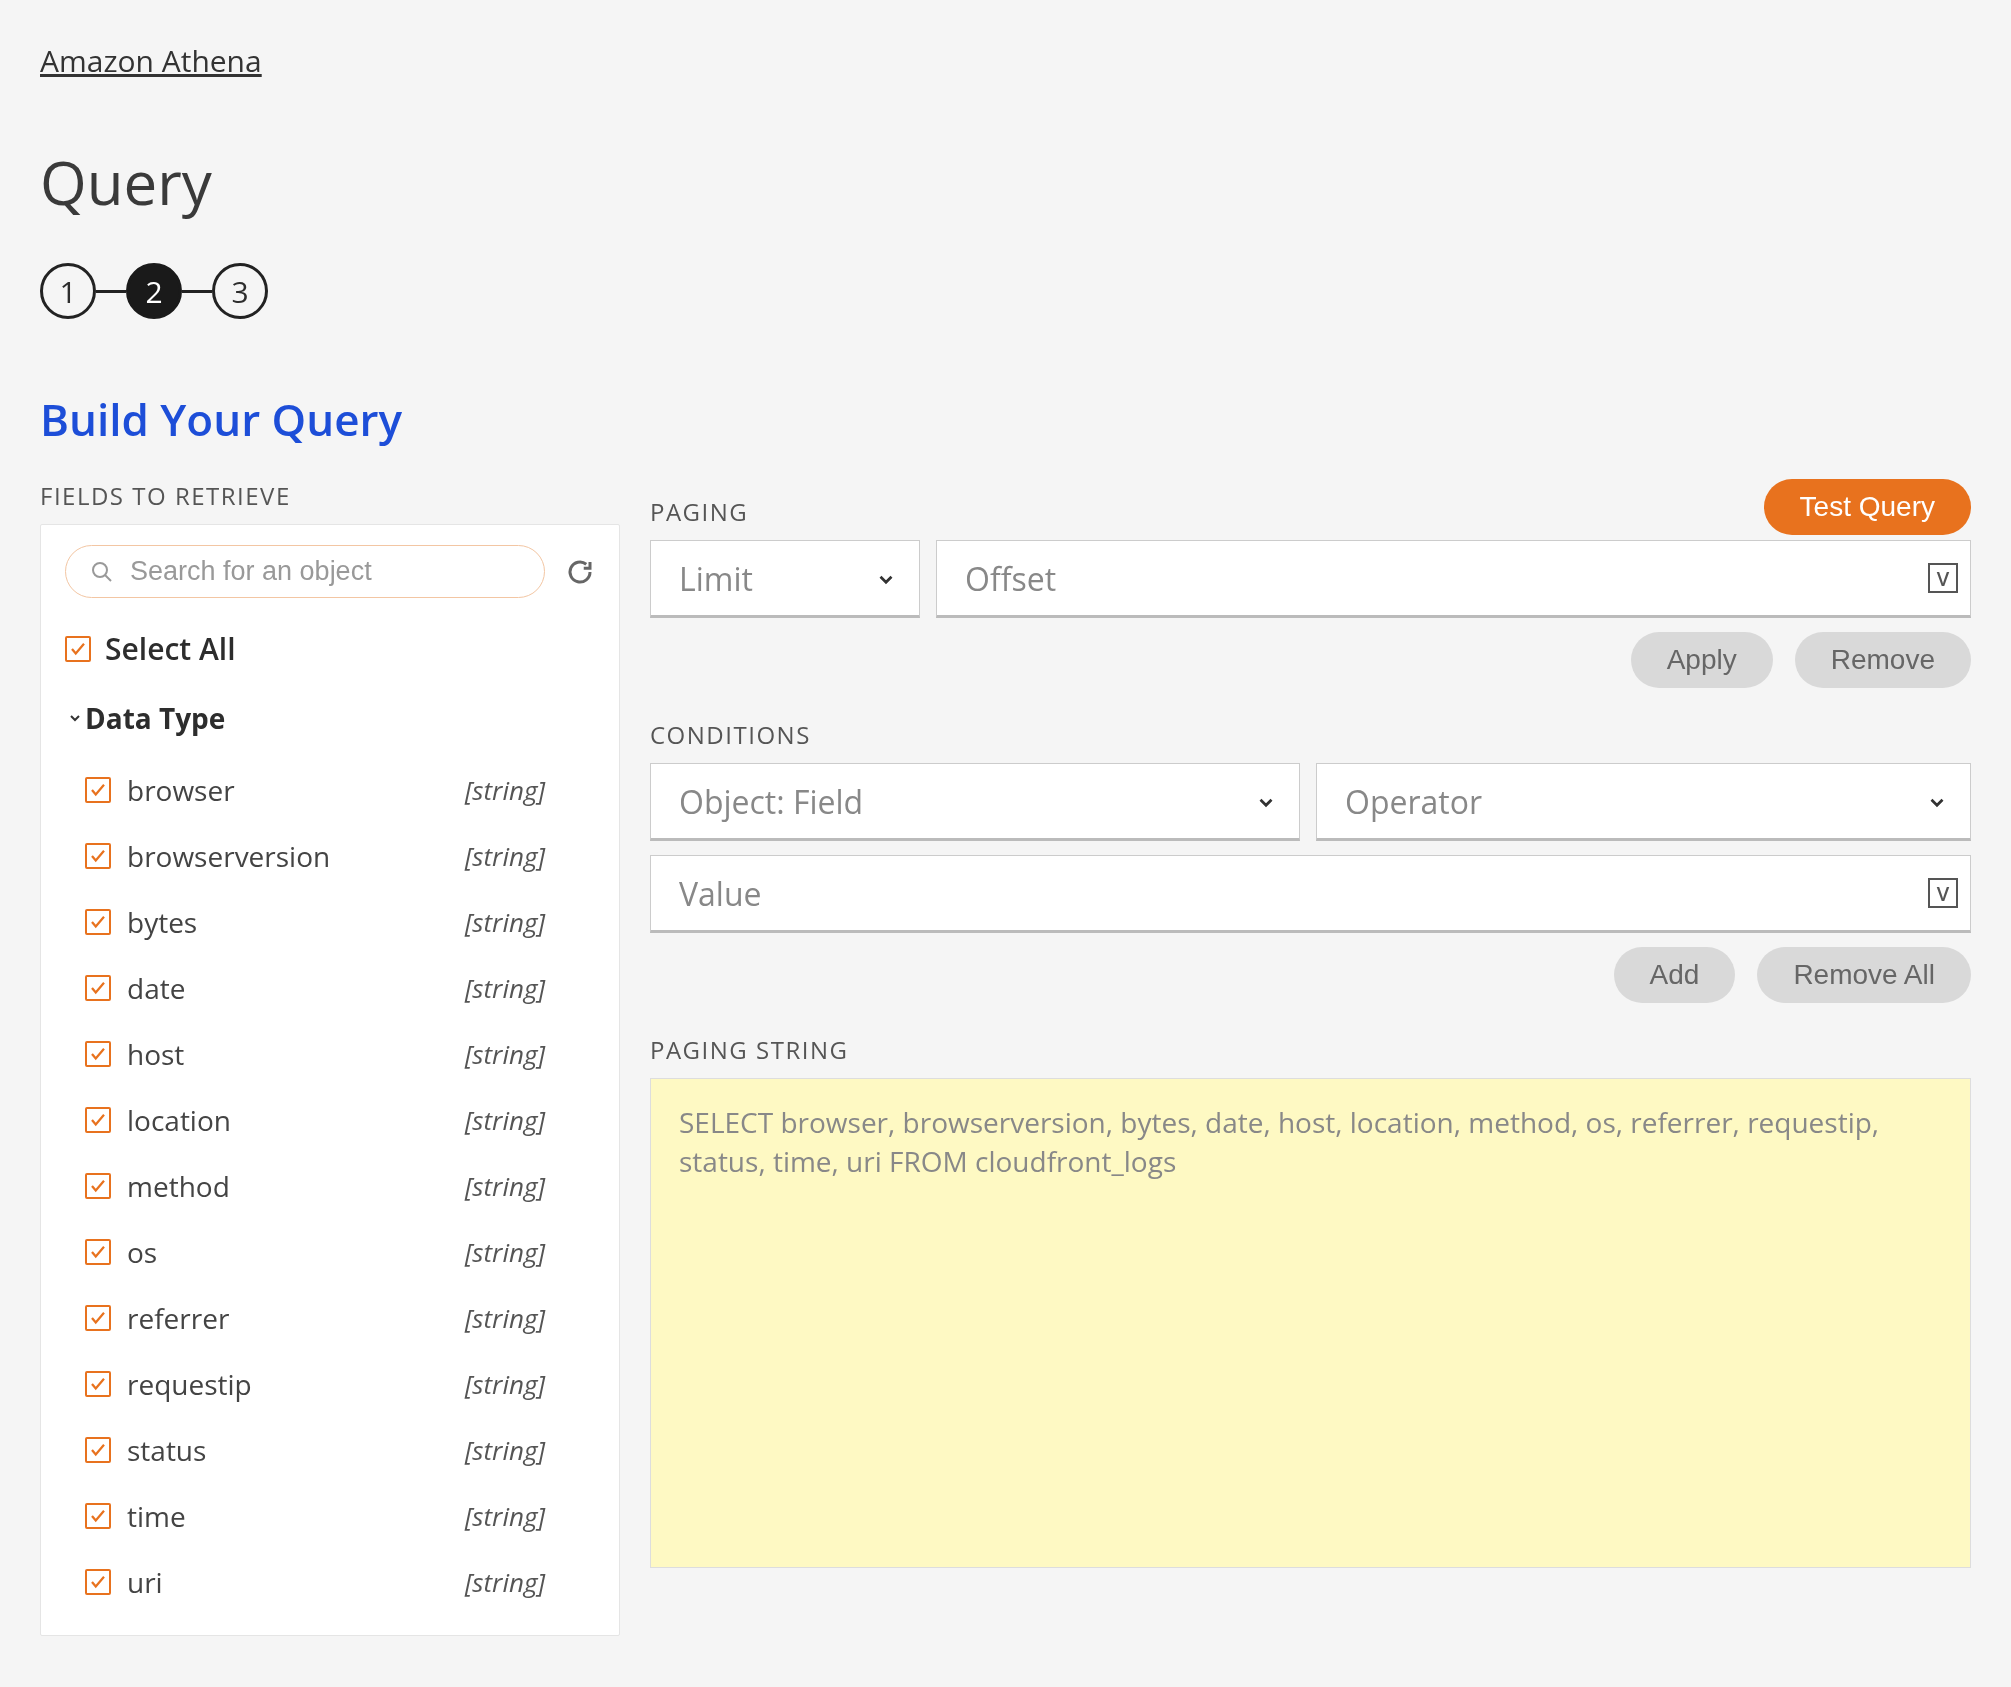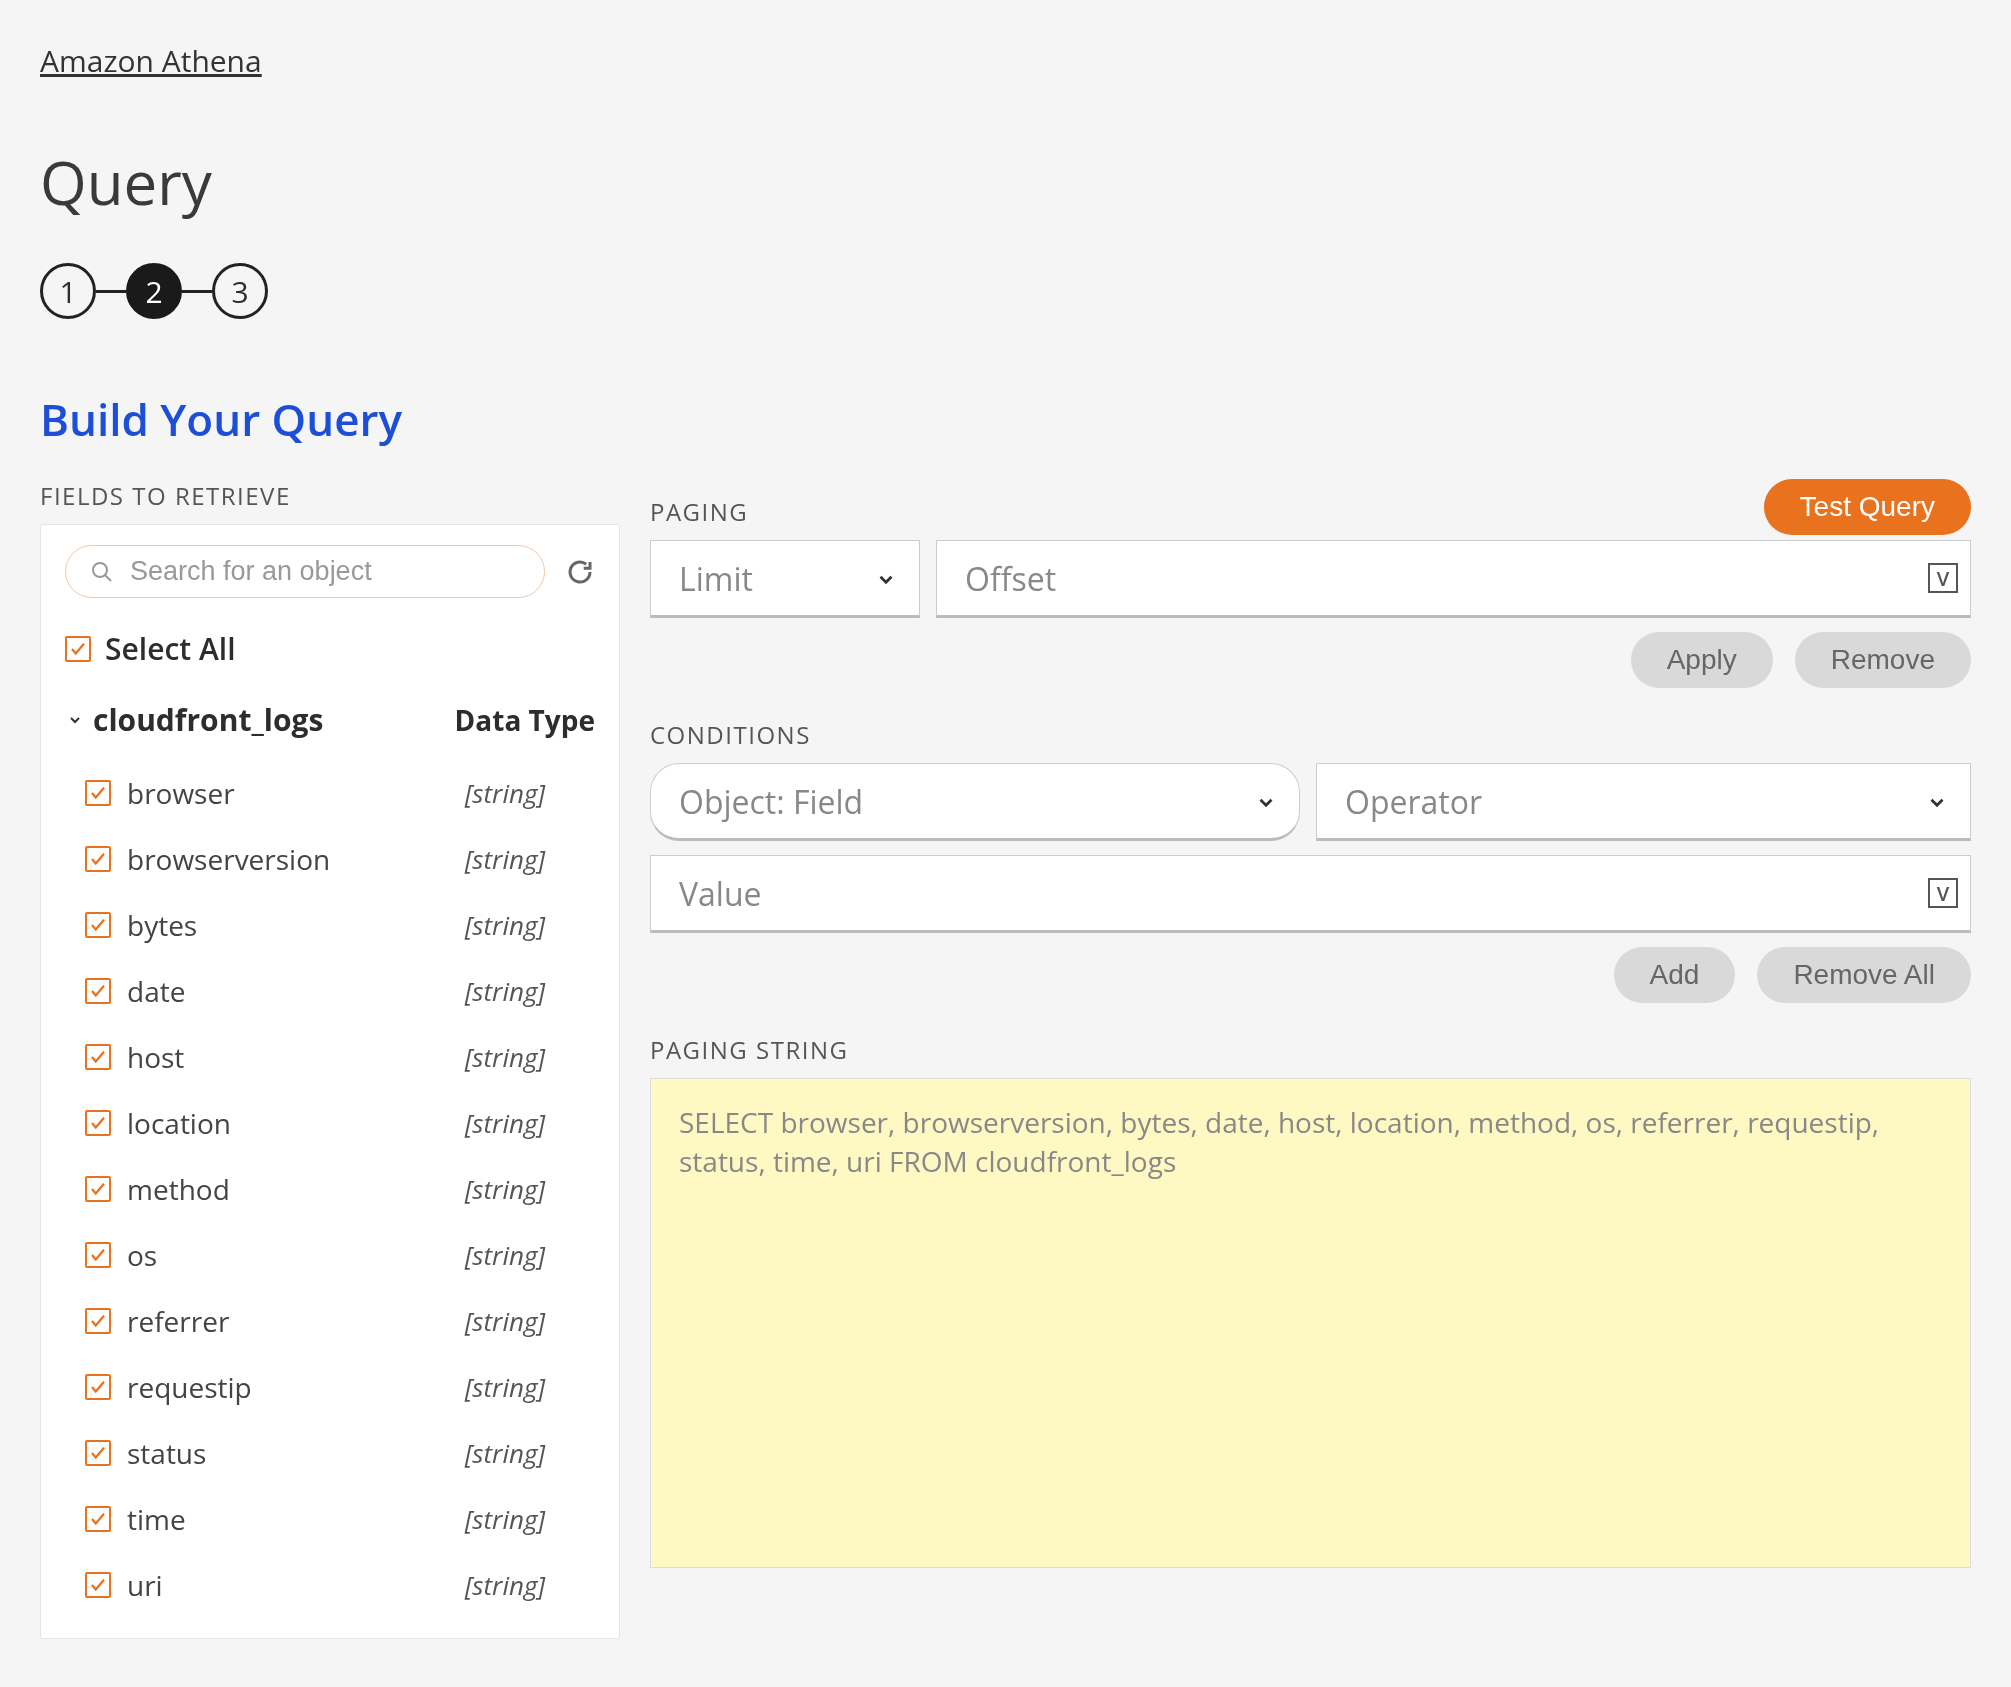--- a/index.html
+++ b/index.html
@@ -65,21 +65,21 @@
   .btn-orange { background: #e8721e; color: #fff; }
   .btn-gray { background: #d9d9d9; color: #666; }
   .btn:disabled { opacity: 0.85; }
   .form-row { display: flex; gap: 16px; margin-bottom: 14px; }
   .input-box {
     background: #fff; border: 1px solid #ccc; border-bottom: 3px solid #bbb;
     height: 78px; display: flex; align-items: center; padding: 8px 28px;
     font-size: 32px; color: #888; position: relative;
   }
   .input-box.narrow { width: 270px; }
-  .input-box.mid { width: 650px; border-radius: 29px; }
+  .input-box.mid { width: 650px; }
   .input-box.full { flex: 1; }
   .input-box .chev { position: absolute; right: 22px; top: 50%; transform: translateY(-50%); }
   .btn-row { display: flex; justify-content: flex-end; gap: 22px; margin-top: 10px; margin-bottom: 30px; }
   .query-box {
     background: #fef9c3; border: 1px solid #ddd; height: 490px;
     padding: 24px 28px; font-size: 28px; color: #888; line-height: 1.4;
   }
   .v-token {
     position: absolute; right: 12px; top: 50%; transform: translateY(-50%);
     width: 30px; height: 30px; border: 2px solid #555; display: flex;
@@ -133,21 +133,20 @@
           </span>
         <span class="sa-label">Select All</span>
       </div>
 
       <div class="tree-header">
         <span class="tree-caret">
           <svg width="16" height="16" viewBox="0 0 24 24">
               <polyline points="6 9 12 15 18 9" stroke="#333" stroke-width="3" fill="none"></polyline>
             </svg>
         </span>
-        <span class="tree-name">cloudfront_logs</span>
         <span class="tree-dt">Data Type</span>
       </div>
 
       <div id="field-list">
           <div class="field-row">
             <span class="cbx">
               <svg viewBox="0 0 24 24">
                 <polyline points="4 12 9 18 20 5"></polyline>
               </svg>
             </span>

